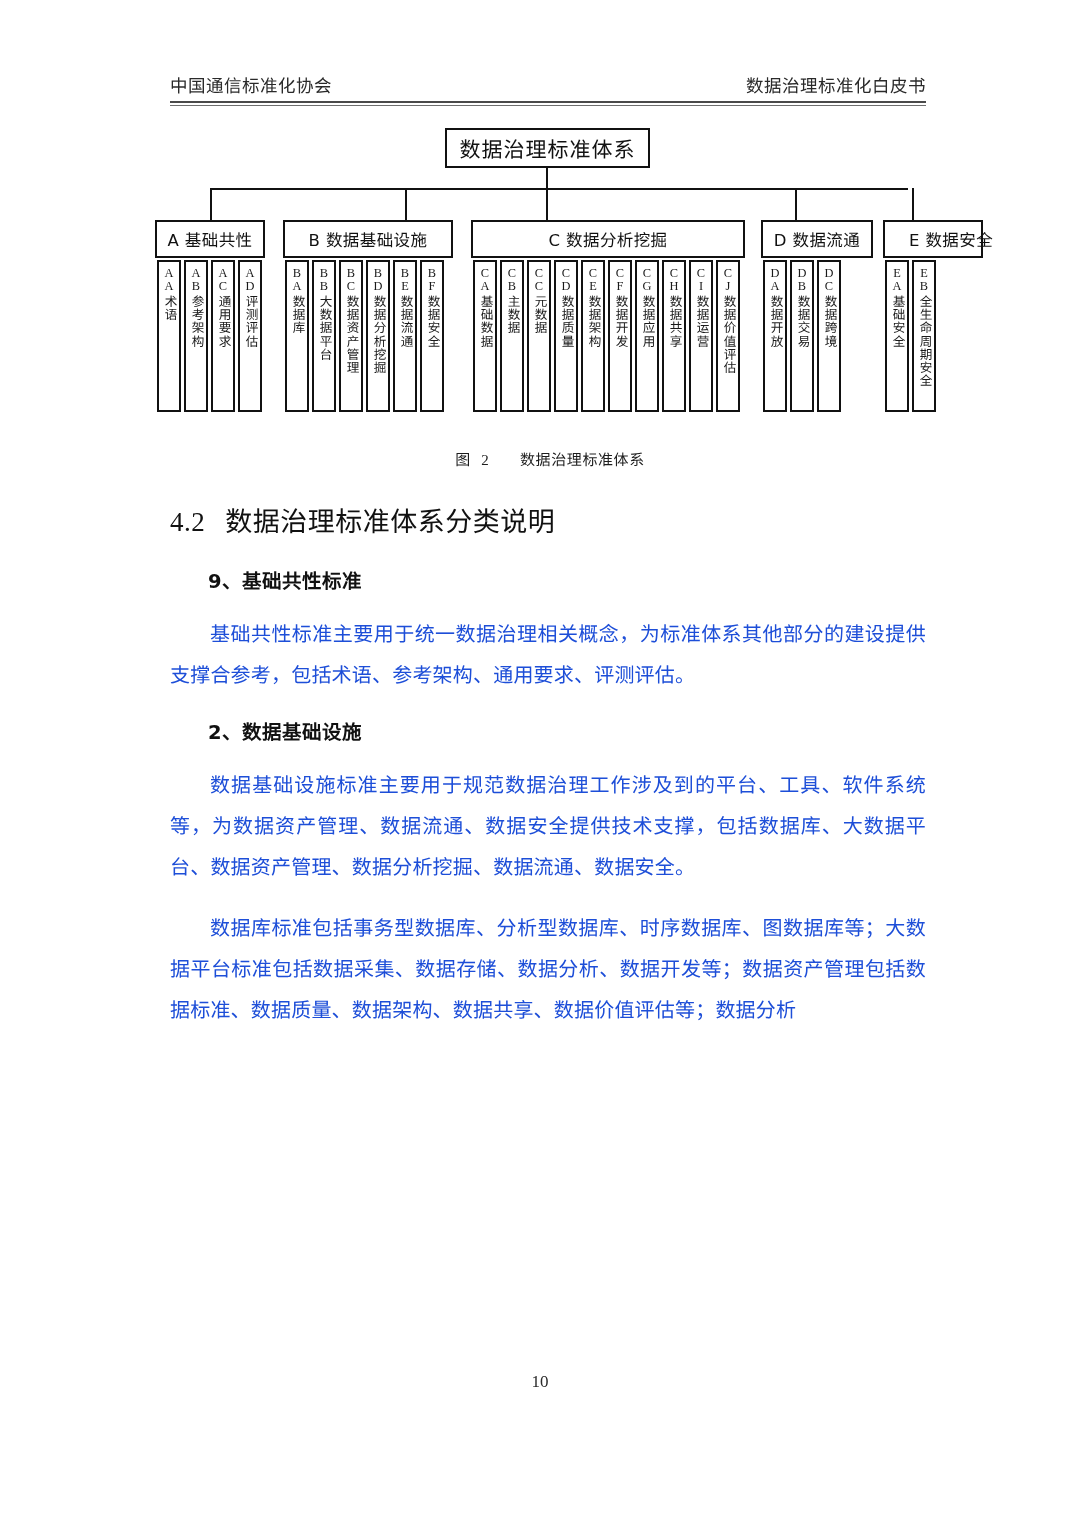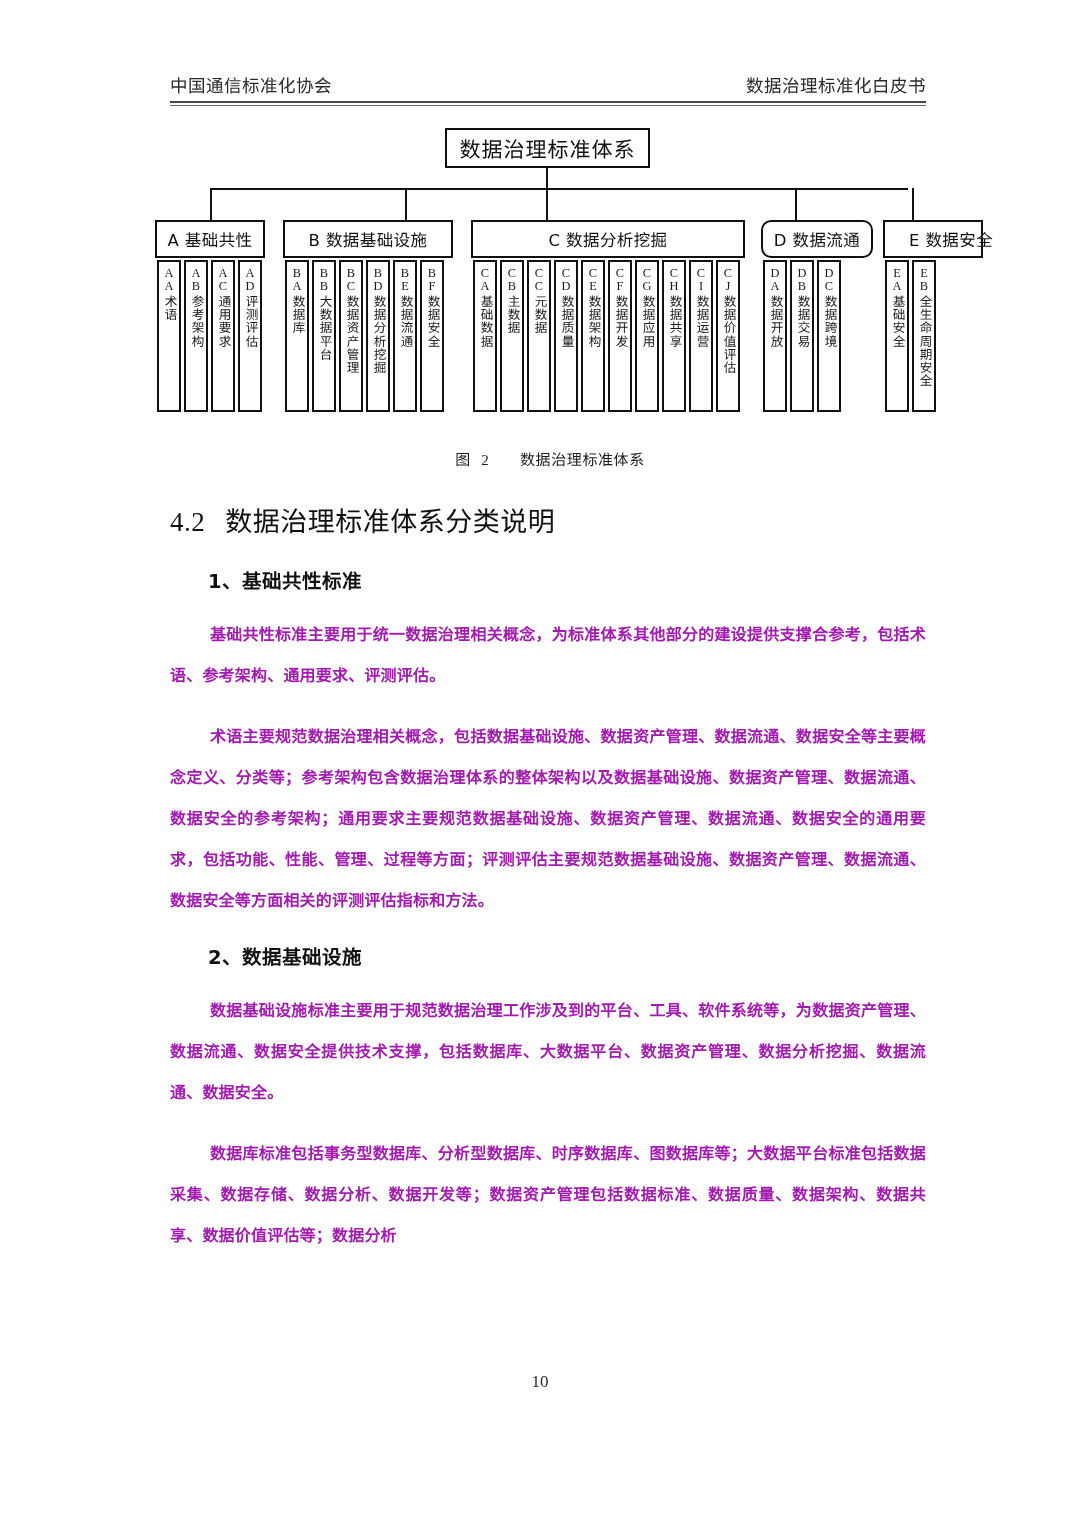--- a/index.html
+++ b/index.html
@@ -194,27 +194,26 @@
     padding-left: 38px;
     font-size: 19.5px;
     font-weight: bold;
     letter-spacing: 0.5px;
     color: #111;
     font-family: "DejaVu Sans", "Liberation Sans", sans-serif;
   }
   p.para {
     margin: 0 0 20px 0;
     text-indent: 40px;
-    font-size: 16px;
+    font-size: 20px;
     line-height: 41px;
     text-align: justify;
     text-justify: inter-ideograph;
     letter-spacing: 0.2px;
-    color: #a21caf;
-    font-weight: bold;
+    color: #1d4ed8;
   }
   p.para:last-child { margin-bottom: 0; }
 
   .page-number {
     position: absolute;
     left: 0;
     top: 1372px;
     width: 1080px;
     text-align: center;
     font-size: 17px;
@@ -242,21 +241,21 @@
     <div class="conn drop" style="left:55px;"></div>
     <div class="conn drop" style="left:250px;"></div>
     <div class="conn drop" style="left:391px;"></div>
     <div class="conn drop" style="left:640px;"></div>
     <div class="conn drop" style="left:757px;"></div>
 
     <div class="cat-row">
       <div class="cat-box" style="left:0px;width:110px;">A 基础共性</div>
       <div class="cat-box" style="left:128px;width:170px;">B 数据基础设施</div>
       <div class="cat-box" style="left:316px;width:274px;">C 数据分析挖掘</div>
-      <div class="cat-box" style="left:606px;width:112px;border-radius:10px;">D 数据流通</div>
+      <div class="cat-box" style="left:606px;width:112px;">D 数据流通</div>
       <div class="cat-box" style="left:728px;width:100px;padding-left:36px;">E 数据安全</div>
     </div>
 
     <div class="leaf-row">
       <div class="leaf-group" id="leaf-group-A" style="left:2px;">
           <div class="leaf-box">
             <div class="leaf-code">
               <span>A</span>
               <span>A</span>
             </div>
@@ -447,23 +446,22 @@
     <span>2</span>
     <span class="cap-gap"></span>
     <span>数据治理标准体系</span>
   </div>
 
   <div class="content">
     <h2 class="sec-title">
       <span class="num">4.2</span><span>数据治理标准体系分类说明</span>
     </h2>
     <div id="blocks-host">
-        <h3 class="sub-title">1、基础共性标准</h3>
+        <h3 class="sub-title">9、基础共性标准</h3>
         <p class="para">基础共性标准主要用于统一数据治理相关概念，为标准体系其他部分的建设提供支撑合参考，包括术语、参考架构、通用要求、评测评估。</p>
-        <p class="para">术语主要规范数据治理相关概念，包括数据基础设施、数据资产管理、数据流通、数据安全等主要概念定义、分类等；参考架构包含数据治理体系的整体架构以及数据基础设施、数据资产管理、数据流通、数据安全的参考架构；通用要求主要规范数据基础设施、数据资产管理、数据流通、数据安全的通用要求，包括功能、性能、管理、过程等方面；评测评估主要规范数据基础设施、数据资产管理、数据流通、数据安全等方面相关的评测评估指标和方法。</p>
         <h3 class="sub-title">2、数据基础设施</h3>
         <p class="para">数据基础设施标准主要用于规范数据治理工作涉及到的平台、工具、软件系统等，为数据资产管理、数据流通、数据安全提供技术支撑，包括数据库、大数据平台、数据资产管理、数据分析挖掘、数据流通、数据安全。</p>
         <p class="para">数据库标准包括事务型数据库、分析型数据库、时序数据库、图数据库等；大数据平台标准包括数据采集、数据存储、数据分析、数据开发等；数据资产管理包括数据标准、数据质量、数据架构、数据共享、数据价值评估等；数据分析</p>
       </div>
   </div>
 
   <div class="page-number">10</div>
 </div>
 
 </body></html>

